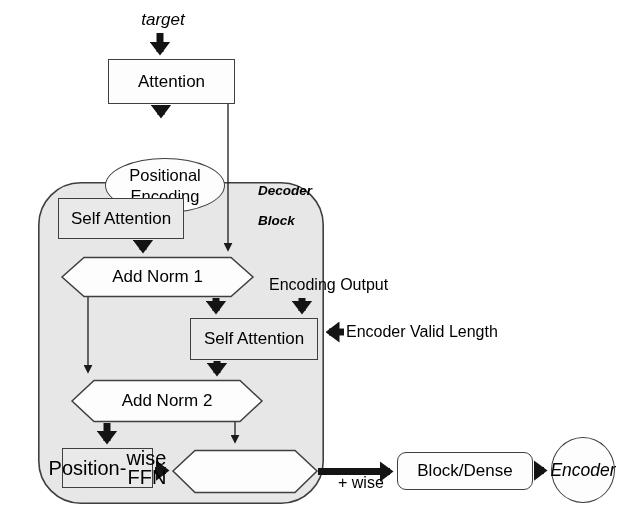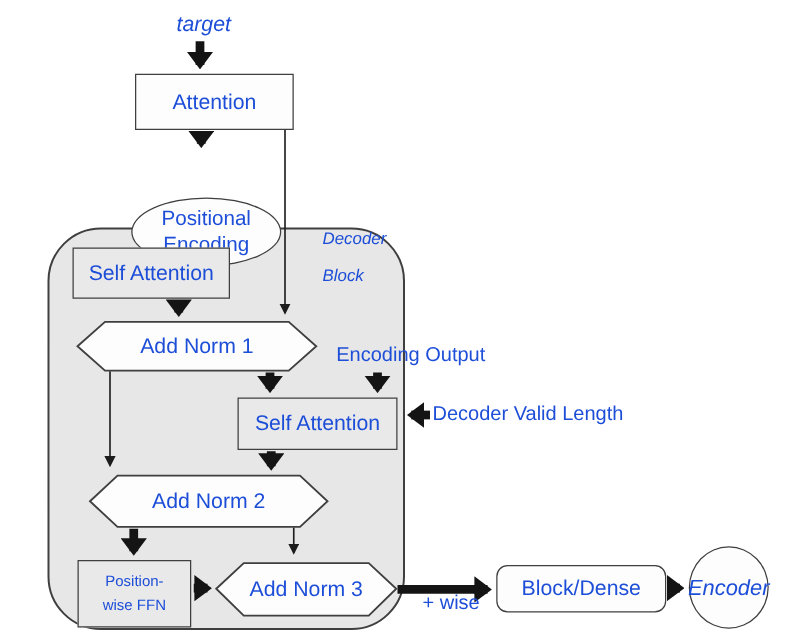--- a/index.html
+++ b/index.html
@@ -1,43 +1,43 @@
 <!DOCTYPE html>
 <html><head>
 <meta charset="utf-8">
 <style>
   html,body{margin:0;padding:0;background:#ffffff;}
   #canvas{
     position:relative;width:640px;height:511px;background:#ffffff;overflow:hidden;
-    font-family:"Liberation Sans","DejaVu Sans",sans-serif;color:#1d4ed8;
+    font-family:"Liberation Sans","DejaVu Sans",sans-serif;color:#000000;
   }
   #wires{position:absolute;left:0;top:0;z-index:1;}
   .node,.lbl{position:absolute;z-index:2;box-sizing:border-box;
     display:flex;align-items:center;justify-content:center;text-align:center;}
   .rect{background:#fdfdfd;border:1.6px solid #3f3f3f;}
   .grayrect{background:#e9e9e9;border:1.6px solid #3f3f3f;text-align:right;}
   .ellipse{background:#fdfdfd;border:1.4px solid #3f3f3f;border-radius:50%;}
   .hexlabel{background:transparent;border:none;}
   .lbl{z-index:3;white-space:nowrap;}
 
   #embedding{left:108px;top:59px;width:127px;height:45px;font-size:17px;}
   #pos-enc{left:105px;top:122px;width:120px;height:55px;font-size:16.5px;line-height:21px;flex-direction:column;margin-top:36px;}
   #self-attn-1{left:58px;top:198px;width:126px;height:41px;font-size:17px;}
   #self-attn-2{left:190px;top:318px;width:128px;height:42px;font-size:17px;}
-  #ffn{left:62px;top:448px;width:91px;height:54px;font-size:12px;line-height:19px;flex-direction:column;}
+  #ffn{left:62px;top:448px;width:91px;height:40px;font-size:20px;line-height:19px;flex-direction:row;}
   #linear-dense{left:397px;top:452px;width:136px;height:38px;font-size:17px;border-radius:9px;}
   #output{left:551px;top:437px;width:64px;height:66px;font-size:17.5px;font-style:italic;}
 
   #an1-label{left:62px;top:257px;width:191px;height:40px;font-size:17px;}
   #an2-label{left:72px;top:380px;width:190px;height:42px;font-size:17px;}
   #an3-label{left:173px;top:450px;width:144px;height:43px;font-size:17px;}
 
   #target-label{left:125px;top:10px;width:76px;height:20px;font-size:17px;font-style:italic;}
   #decoder-label{left:258px;top:188px;width:60px;height:36px;font-size:13.5px;line-height:16.5px;
-    font-weight:normal;font-style:italic;flex-direction:column;align-items:flex-start;text-align:left;gap:14px;}
+    font-weight:bold;font-style:italic;flex-direction:column;align-items:flex-start;text-align:left;gap:14px;}
   #encoder-output{left:269px;top:276px;height:18px;font-size:16px;}
   #encoding-valid-length{left:346px;top:323px;height:18px;font-size:16px;}
   #plus-state{left:338px;top:474px;height:18px;font-size:16px;}
 </style>
 </head>
 <body>
 
 <div id="canvas">
 
   <svg id="wires" width="640" height="511" viewBox="0 0 640 511">
@@ -73,21 +73,21 @@
     <polygon points="72,401 94,380.5 240,380.5 262,401 240,421.5 94,421.5" fill="#fdfdfd" stroke="#3f3f3f" stroke-width="1.5"></polygon>
     <polygon points="173,471 195,450.5 295,450.5 317,471 295,492.5 195,492.5" fill="#fdfdfd" stroke="#3f3f3f" stroke-width="1.5"></polygon>
   </svg>
 
   <div class="lbl" id="target-label">target</div>
   <div class="lbl" id="decoder-label">
     <div>Decoder</div>
     <div>Block</div>
   </div>
   <div class="lbl" id="encoder-output">Encoding Output</div>
-  <div class="lbl" id="encoding-valid-length">Decoder Valid Length</div>
+  <div class="lbl" id="encoding-valid-length">Encoder Valid Length</div>
   <div class="lbl" id="plus-state">+ wise</div>
 
   <div class="node rect" id="embedding">Attention</div>
 
   <div class="node ellipse" id="pos-enc">
     <div>Positional</div>
     <div>Encoding</div>
   </div>
 
   <div class="node grayrect" id="self-attn-1">Self Attention</div>
@@ -98,15 +98,14 @@
     <div>Position-</div>
     <div>wise FFN</div>
   </div>
 
   <div class="node rect" id="linear-dense">Block/Dense</div>
 
   <div class="node ellipse" id="output">Encoder</div>
 
   <div class="node hexlabel" id="an1-label">Add Norm 1</div>
   <div class="node hexlabel" id="an2-label">Add Norm 2</div>
-  <div class="node hexlabel" id="an3-label">Add Norm 3</div>
 
 </div>
 
 </body></html>

